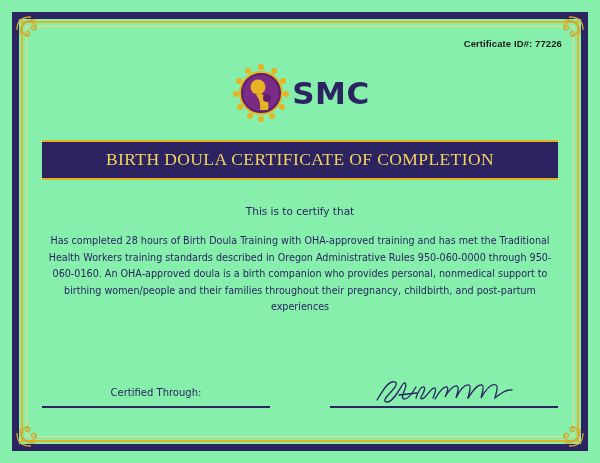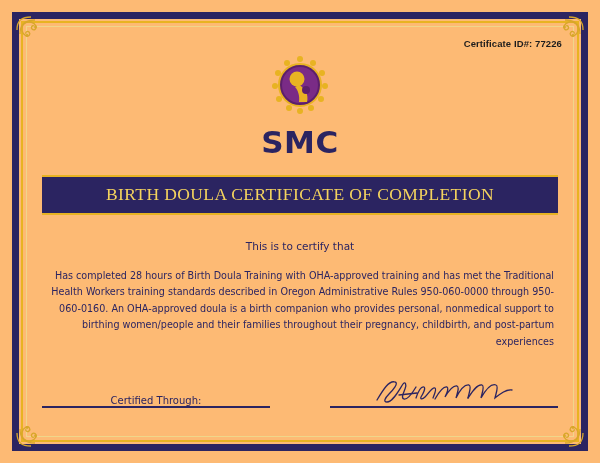--- a/index.html
+++ b/index.html
@@ -11,21 +11,21 @@
     width: 600px;
     height: 463px;
     font-family: "Liberation Sans", sans-serif;
     overflow: hidden;
   }
 
   .certificate {
     position: relative;
     width: 600px;
     height: 463px;
-    background: #fdba74;
+    background: #86efac;
     box-sizing: border-box;
   }
 
   
   .outer-frame {
     position: absolute;
     left: 12px;
     top: 12px;
     right: 12px;
     bottom: 12px;
@@ -80,23 +80,22 @@
     font-weight: bold;
     color: #1d1d1d;
     letter-spacing: 0.1px;
   }
 
   
   .header {
     display: flex;
     align-items: center;
     justify-content: center;
-    margin-top: 24px;
-    gap: 10px;
-    flex-direction: column;
+    margin-top: 32px;
+    gap: 0;
   }
   .logo {
     width: 62px;
     height: 62px;
     position: relative;
     flex: none;
   }
   .logo svg { display: block; }
   .brand {
     line-height: 1;
@@ -155,21 +154,21 @@
     margin-top: 10px;
     font-family: "Liberation Serif", serif;
     font-size: 28px;
     font-weight: bold;
     color: #2b2461;
     letter-spacing: 0.8px;
   }
 
   .body-text {
     margin: 16px 16px 0 16px;
-    text-align: right;
+    text-align: center;
     font-family: "DejaVu Sans", sans-serif;
     font-size: 9.6px;
     line-height: 1.72;
     color: #2b2461;
   }
 
   
   .footer {
     position: absolute;
     left: 12px;
@@ -180,20 +179,21 @@
     align-items: flex-end;
   }
   .footer-col {
     width: 228px;
     text-align: center;
   }
   .footer-label {
     font-family: "DejaVu Sans", sans-serif;
     font-size: 10px;
     color: #2b2461;
+    padding-bottom: 8px;
   }
   .sig-wrap {
     height: 28px;
     display: flex;
     align-items: flex-end;
     justify-content: center;
   }
   .sig-wrap svg { display: block; }
   .rule {
     height: 2px;

